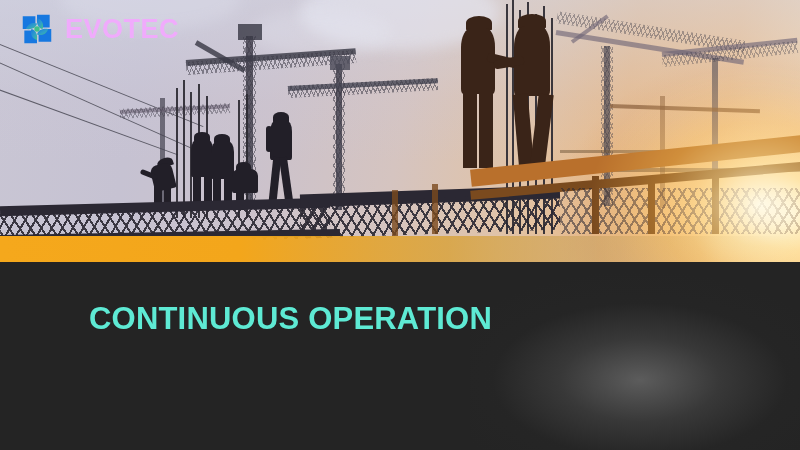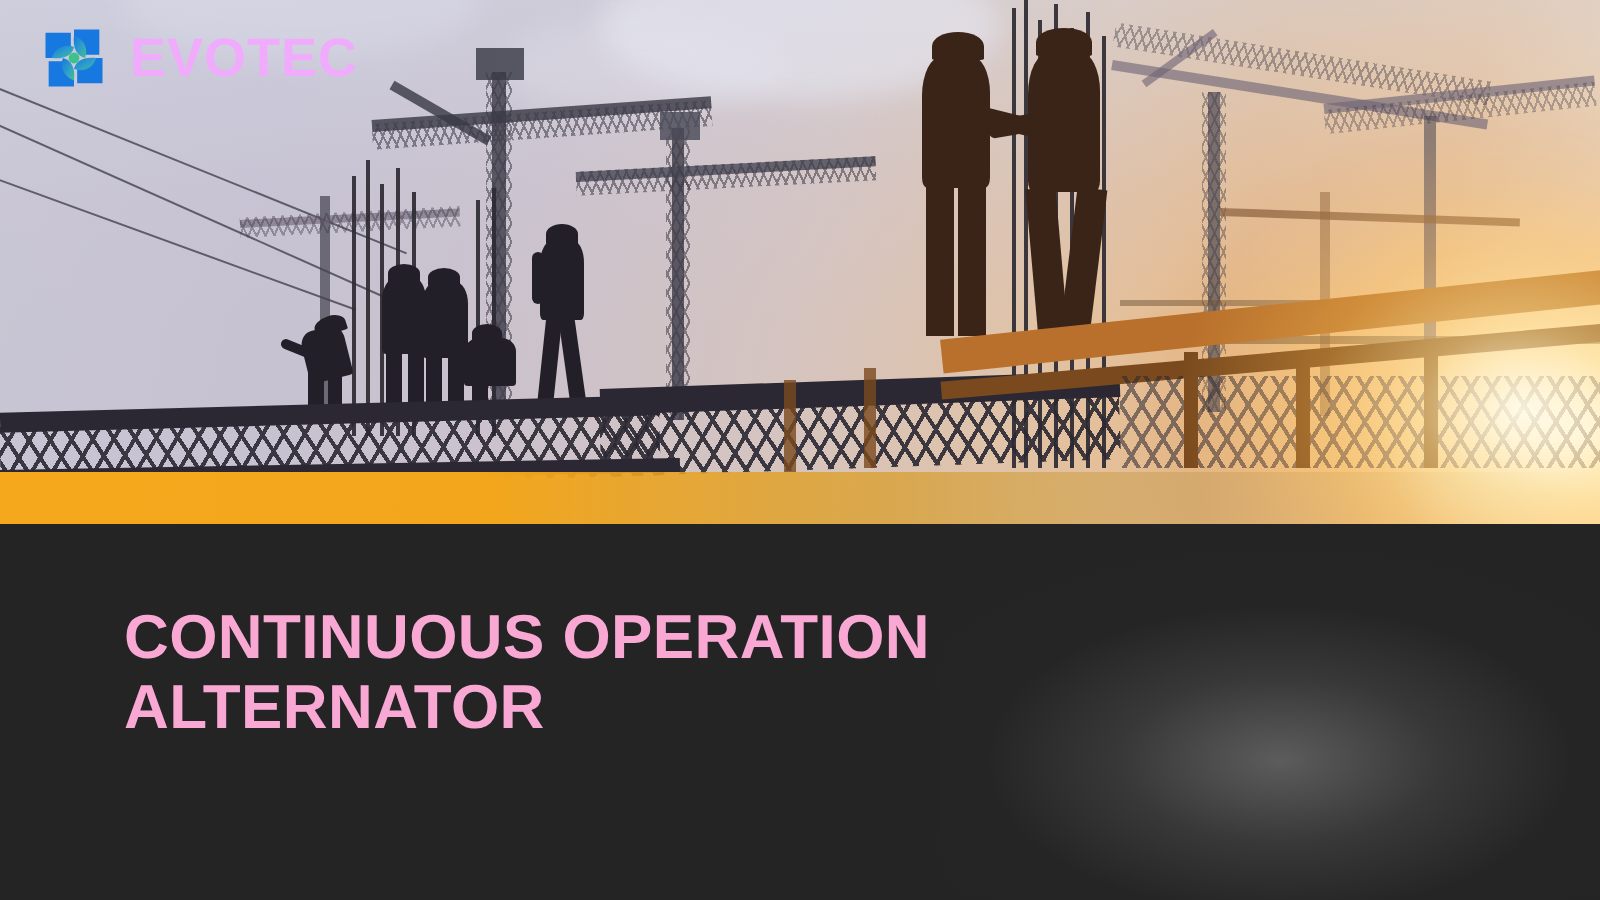--- a/index.html
+++ b/index.html
@@ -56,21 +56,21 @@
   
   #band{position:absolute;left:0;top:236px;width:800px;height:26px;
         background:linear-gradient(90deg,#f5a81c 0%,#f3a61b 30%,rgba(216,157,40,0.72) 56%,rgba(180,145,70,0.34) 74%,rgba(160,140,90,0.06) 90%,rgba(150,140,110,0) 100%);}
 
   
   #lower{position:absolute;left:0;top:262px;width:800px;height:188px;background:#242424;}
   .floor-glow{position:absolute;left:470px;top:0;width:330px;height:188px;
       background:radial-gradient(ellipse 210px 110px at 170px 118px, rgba(170,170,170,0.42) 0%, rgba(120,120,120,0.24) 38%, rgba(60,60,60,0.05) 70%, rgba(36,36,36,0) 100%);}
 
   #copy{position:absolute;left:62px;top:40px;width:430px;}
-  #headline{color:#f9a8d4;font-size:31px;font-weight:bold;line-height:1.12;letter-spacing:.2px;margin:0;}
+  #headline{color:#5eead4;font-size:31px;font-weight:bold;line-height:1.12;letter-spacing:.2px;margin:0;text-align:right;}
   #subhead{color:#ececec;font-size:16.5px;font-weight:normal;margin:12px 0 0 2px;letter-spacing:.1px;}
 
   
   #logo{position:absolute;left:18px;top:10px;display:flex;align-items:center;gap:9px;}
   #logo-mark{width:38px;height:38px;position:relative;}
   #logo-text{color:#f0abfc;font-size:27px;font-weight:bold;letter-spacing:.5px;line-height:1;}
 </style>
 </head>
 <body>
 
@@ -195,21 +195,20 @@
   </div>
 
   <div id="band"></div>
 
   <div id="lower">
     <div class="floor-glow"></div>
 
     <div id="copy">
       <h1 id="headline">
         <span>CONTINUOUS OPERATION</span><br>
-        <span>ALTERNATOR</span>
       </h1>
     </div>
 
   </div>
 
   <div id="logo">
     <div id="logo-mark">
       <svg viewBox="0 0 48 48" width="38" height="38" aria-hidden="true">
         <defs>
           <linearGradient id="pg" x1="0" y1="0" x2="1" y2="1">

